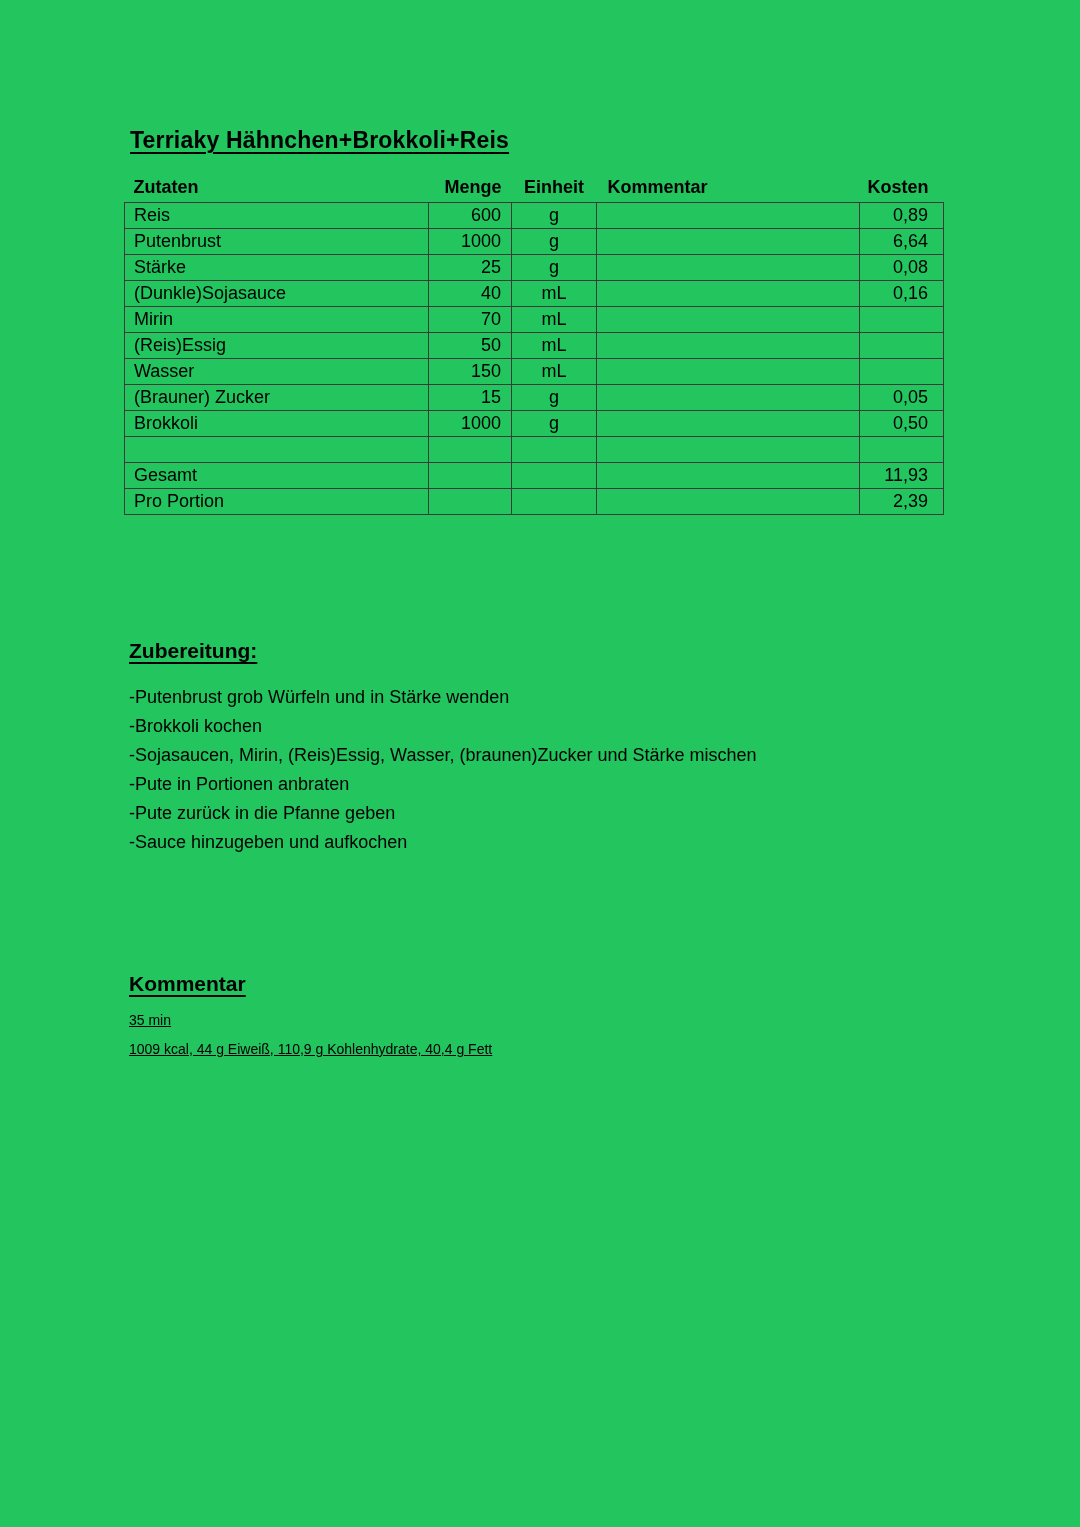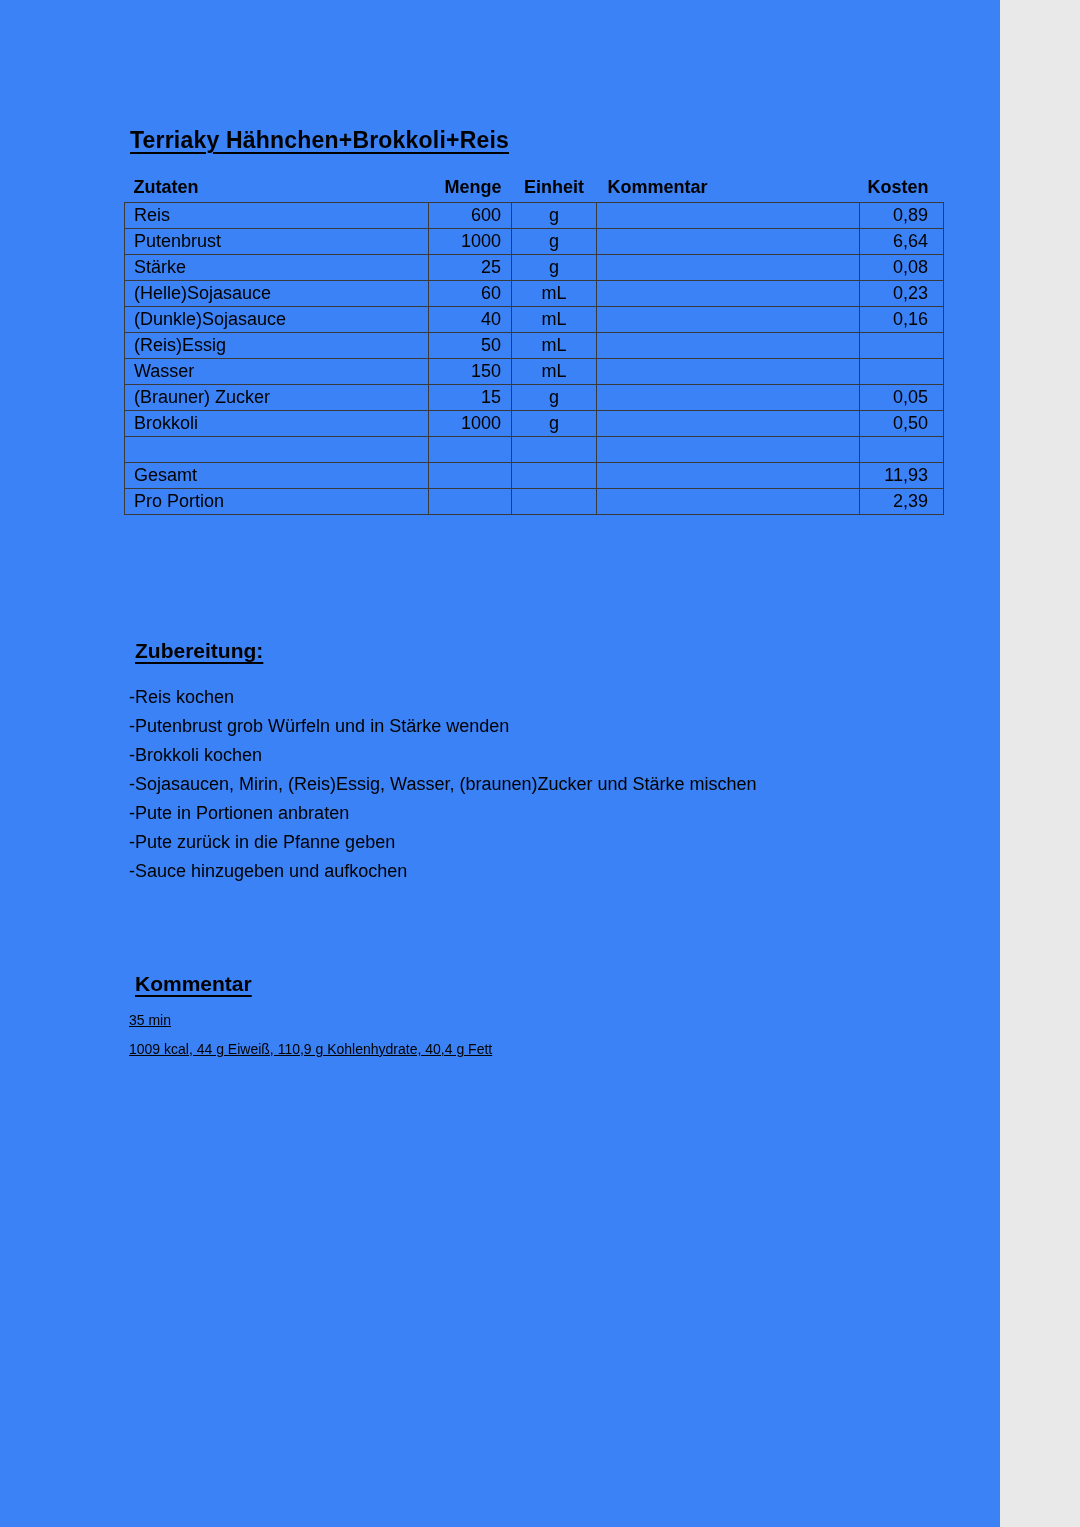--- a/index.html
+++ b/index.html
@@ -1,23 +1,23 @@
 <!DOCTYPE html>
 <html><head>
 <meta charset="utf-8">
 <style>
   * { margin: 0; padding: 0; box-sizing: border-box; }
   html, body { background: #e9e9e9; }
   body { font-family: "Liberation Sans", "DejaVu Sans", sans-serif; }
 
   .page {
     position: relative;
-    width: 1000px;
+    width: 1080px;
     height: 1527px;
-    background: #3b82f6;
+    background: #22c55e;
     color: #000000;
     overflow: hidden;
   }
 
   .title {
     position: absolute;
     left: 130px;
     top: 127px;
     font-size: 23px;
     font-weight: bold;
@@ -53,21 +53,21 @@
     overflow: hidden;
   }
   .col-zutat    { text-align: left;  padding-left: 9px !important; }
   .col-menge    { text-align: right; padding-right: 10px !important; }
   .col-einheit  { text-align: center; }
   .col-kommentar{ text-align: left;  padding-left: 11px !important; }
   .col-kosten   { text-align: right; padding-right: 15px !important; }
 
   .section-heading {
     position: absolute;
-    left: 135px;
+    left: 129px;
     font-size: 21px;
     font-weight: bold;
     text-decoration: underline;
     text-decoration-thickness: 2px;
     text-underline-offset: 4px;
   }
   .zubereitung-heading { top: 639px; }
   .kommentar-heading   { top: 972px; }
 
   .steps {
@@ -128,32 +128,32 @@
           <td class="col-kosten">6,64</td>
         </tr>
         <tr>
           <td class="col-zutat">Stärke</td>
           <td class="col-menge">25</td>
           <td class="col-einheit">g</td>
           <td class="col-kommentar"></td>
           <td class="col-kosten">0,08</td>
         </tr>
         <tr>
-          <td class="col-zutat">(Helle)Sojasauce</td>
-          <td class="col-menge">60</td>
-          <td class="col-einheit">mL</td>
-          <td class="col-kommentar"></td>
-          <td class="col-kosten">0,23</td>
-        </tr>
-        <tr>
           <td class="col-zutat">(Dunkle)Sojasauce</td>
           <td class="col-menge">40</td>
           <td class="col-einheit">mL</td>
           <td class="col-kommentar"></td>
           <td class="col-kosten">0,16</td>
+        </tr>
+        <tr>
+          <td class="col-zutat">Mirin</td>
+          <td class="col-menge">70</td>
+          <td class="col-einheit">mL</td>
+          <td class="col-kommentar"></td>
+          <td class="col-kosten"></td>
         </tr>
         <tr>
           <td class="col-zutat">(Reis)Essig</td>
           <td class="col-menge">50</td>
           <td class="col-einheit">mL</td>
           <td class="col-kommentar"></td>
           <td class="col-kosten"></td>
         </tr>
         <tr>
           <td class="col-zutat">Wasser</td>
@@ -195,21 +195,20 @@
           <td class="col-menge"></td>
           <td class="col-einheit"></td>
           <td class="col-kommentar"></td>
           <td class="col-kosten">2,39</td>
         </tr>
       </tbody>
   </table>
 
   <h2 class="section-heading zubereitung-heading">Zubereitung:</h2>
   <div class="steps" id="steps">
-      <div>-Reis kochen</div>
       <div>-Putenbrust grob Würfeln und in Stärke wenden</div>
       <div>-Brokkoli kochen</div>
       <div>-Sojasaucen, Mirin, (Reis)Essig, Wasser, (braunen)Zucker und Stärke mischen</div>
       <div>-Pute in Portionen anbraten</div>
       <div>-Pute zurück in die Pfanne geben</div>
       <div>-Sauce hinzugeben und aufkochen</div>
     </div>
 
   <h2 class="section-heading kommentar-heading">Kommentar</h2>
   <div class="kommentar-lines" id="kommentar-lines">

